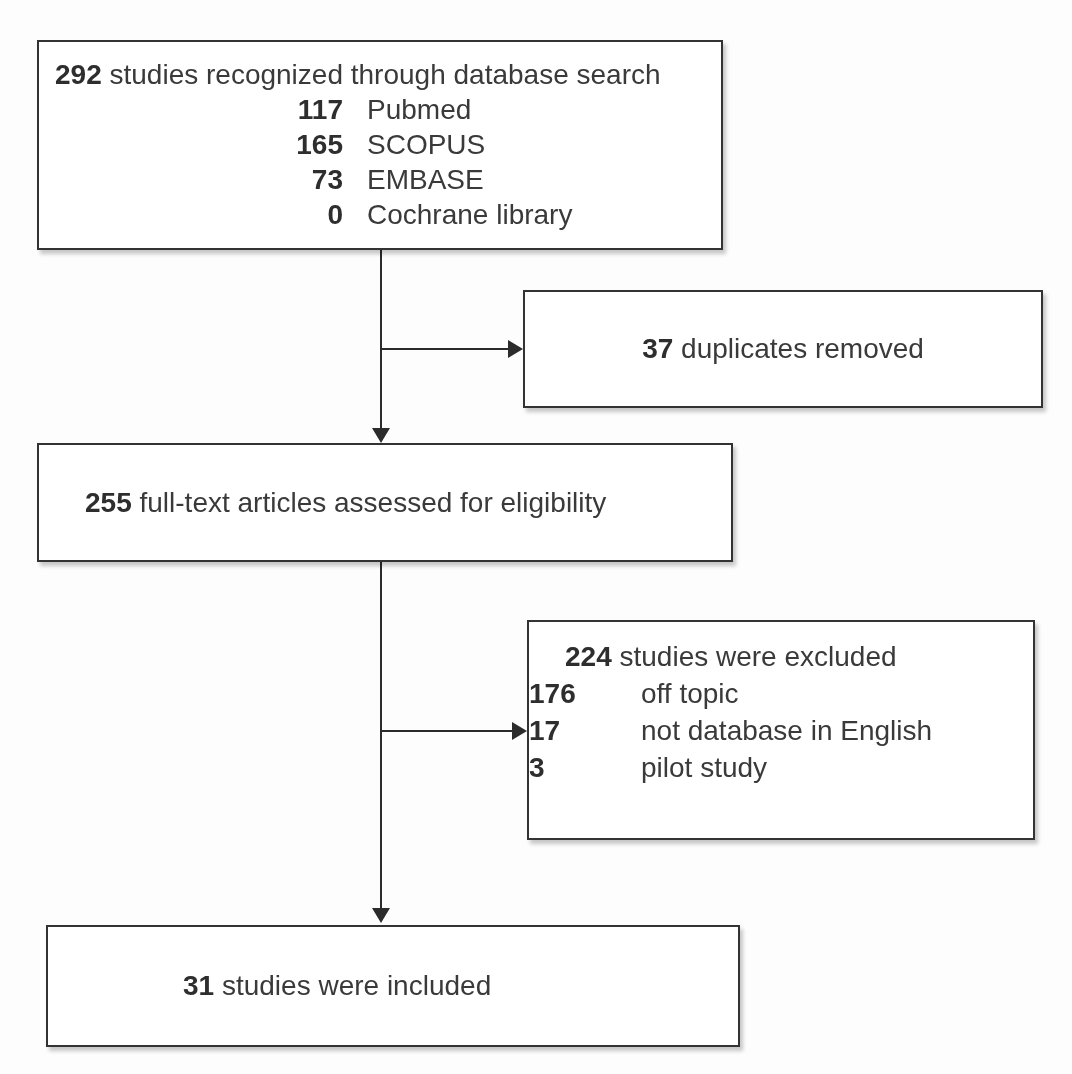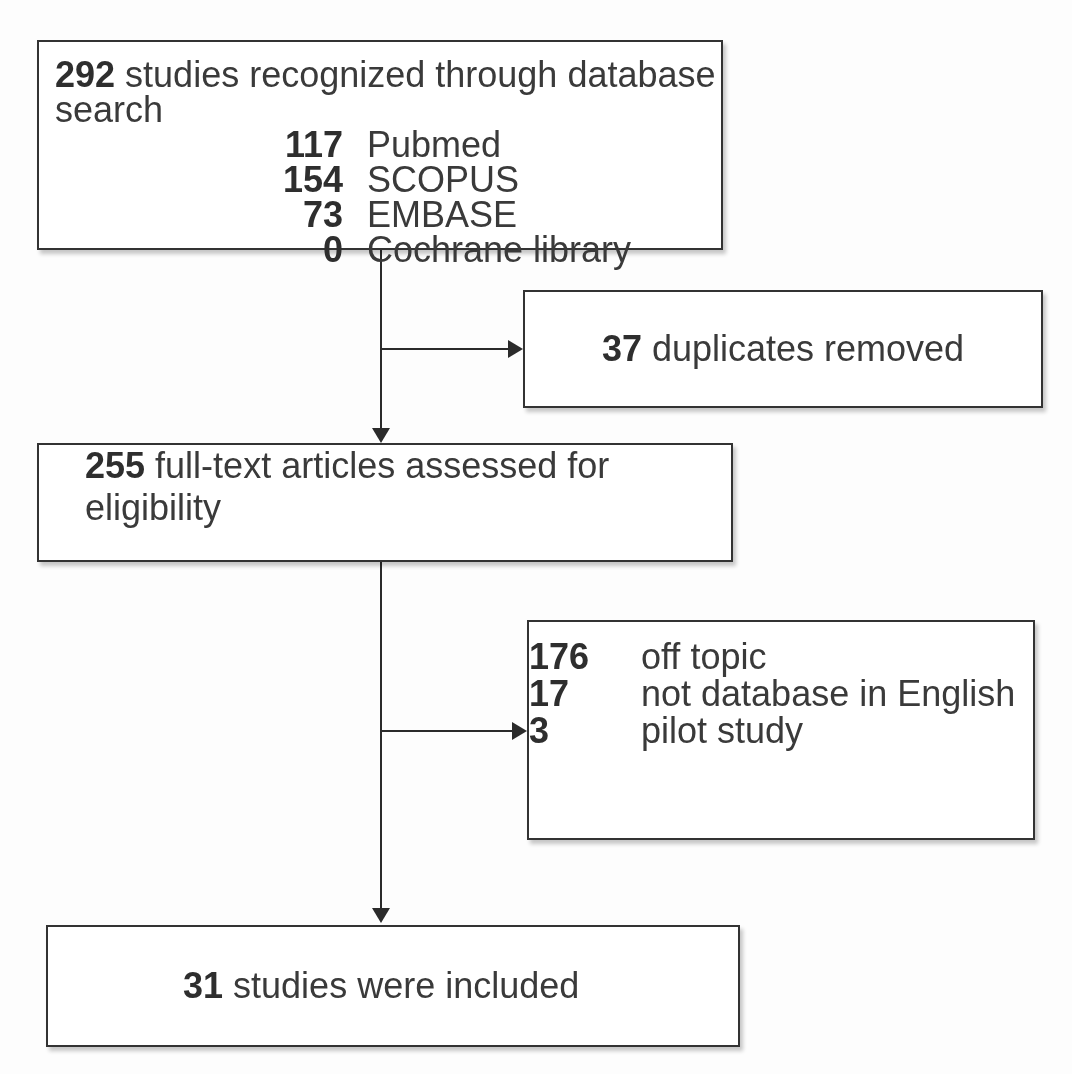--- a/index.html
+++ b/index.html
@@ -7,21 +7,21 @@
     padding: 0;
     background: #ffffff;
   }
   .canvas {
     position: relative;
     width: 1072px;
     height: 1074px;
     background: #fdfdfd;
     font-family: "Liberation Sans", sans-serif;
     color: #3a3a3a;
-    font-size: 36px;
+    font-size: 28px;
     overflow: hidden;
   }
   .box {
     position: absolute;
     background: #ffffff;
     border: 2px solid #333333;
     box-shadow: 3px 4px 4px rgba(0,0,0,0.22);
     box-sizing: border-box;
   }
   .b { font-weight: 700; color: #2e2e2e; }
@@ -32,21 +32,21 @@
   .srcline { line-height: 35px; }
   .srcline .num { display: inline-block; width: 304px; text-align: right; }
   .srcline .lbl { margin-left: 24px; }
 
   
   .box-duplicates { left: 523px; top: 290px; width: 520px; height: 118px;
     display: flex; align-items: center; justify-content: center; }
 
   
   .box-eligibility { left: 37px; top: 443px; width: 696px; height: 119px;
-    display: flex; align-items: flex-start; padding-left: 46px; }
+    display: flex; align-items: center; padding-left: 46px; }
 
   
   .box-excluded { left: 527px; top: 620px; width: 508px; height: 220px; padding-top: 16px; }
   .box-excluded .headline { line-height: 37px; padding-left: 36px; }
   .rsnline { line-height: 37px; }
   .rsnline .num { display: inline-block; width: 112px; }
   .rsnline .lbl { margin-left: 0; }
 
   
   .box-included { left: 46px; top: 925px; width: 694px; height: 122px;
@@ -82,34 +82,35 @@
 
   <div class="vline" style="left:380px; top:562px; height:348px;"></div>
   <div class="arrow-down" style="left:372px; top:908px;"></div>
 
   <div class="hline" style="left:381px; top:730px; width:131px;"></div>
   <div class="arrow-right" style="left:512px; top:722px;"></div>
 
   <div class="box box-identification">
     <div class="headline"><span class="b">292</span> <span>studies recognized through database search</span></div>
     <div class="srcline"><span class="num b">117</span><span class="lbl">Pubmed</span></div>
-    <div class="srcline"><span class="num b">154</span><span class="lbl">SCOPUS</span></div>
+    <div class="srcline"><span class="num b">165</span><span class="lbl">SCOPUS</span></div>
     <div class="srcline"><span class="num b">73</span><span class="lbl">EMBASE</span></div>
     <div class="srcline"><span class="num b">0</span><span class="lbl">Cochrane library</span></div>
   </div>
 
   <div class="box box-duplicates">
     <div><span class="b">37</span> <span>duplicates removed</span></div>
   </div>
 
   <div class="box box-eligibility">
     <div><span class="b">255</span> <span>full-text articles assessed for eligibility</span></div>
   </div>
 
   <div class="box box-excluded">
+    <div class="headline"><span class="b">224</span> <span>studies were excluded</span></div>
     <div class="rsnline"><span class="num b">176</span><span class="lbl">off topic</span></div>
     <div class="rsnline"><span class="num b">17</span><span class="lbl">not database in English</span></div>
     <div class="rsnline"><span class="num b">3</span><span class="lbl">pilot study</span></div>
   </div>
 
   <div class="box box-included">
     <div><span class="b">31</span> <span>studies were included</span></div>
   </div>
 
 </div>

